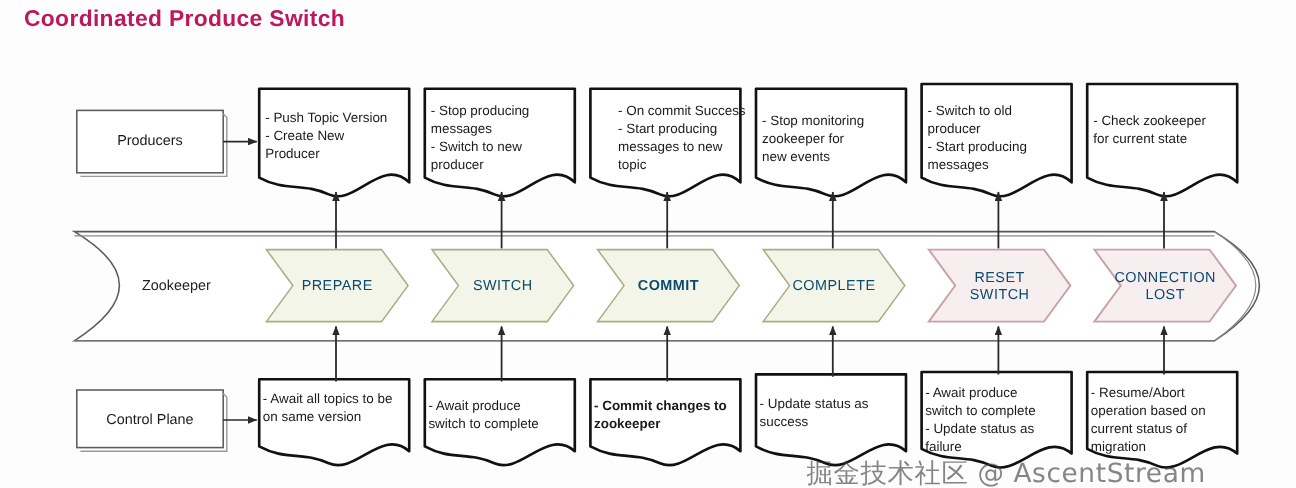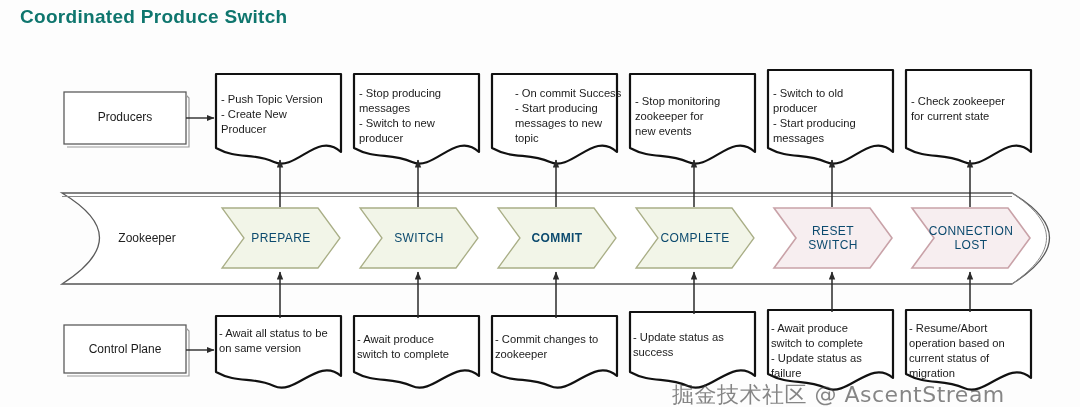--- a/index.html
+++ b/index.html
@@ -17,21 +17,21 @@
   }
 
   
   #title {
     position: absolute;
     left: 20px;
     top: 6px;
     font-size: 19px;
     font-weight: bold;
     letter-spacing: 0.3px;
-    color: #0f766e;
+    color: #be185d;
     white-space: nowrap;
     text-align: center;
   }
 
   
   #art {
     position: absolute;
     left: 0;
     top: 0;
     width: 1080px;
@@ -220,25 +220,25 @@
   <div class="lbl note-txt" style="left:635px; top:94px; width:122px;">- Stop monitoring
   zookeeper for
   new events</div>
   <div class="lbl note-txt" style="left:773px; top:86px; width:122px;">- Switch to old
   producer
 - Start producing
   messages</div>
   <div class="lbl note-txt" style="left:911px; top:94px; width:124px;">- Check zookeeper
   for current state</div>
 
-  <div class="lbl note-txt" style="left:219px; top:326px; width:126px;">- Await all status to be
+  <div class="lbl note-txt" style="left:219px; top:326px; width:126px;">- Await all topics to be
 on same version</div>
   <div class="lbl note-txt" style="left:357px; top:332px; width:124px;">- Await produce
 switch to complete</div>
-  <div class="lbl note-txt" style="left:495px; top:332px; width:124px;">- Commit changes to
+  <div class="lbl note-txt" style="left:495px; top:332px; width:124px;font-weight:bold;">- Commit changes to
 zookeeper</div>
   <div class="lbl note-txt" style="left:633px; top:330px; width:124px;">- Update status as
 success</div>
   <div class="lbl note-txt" style="left:771px; top:321px; width:124px;">- Await produce
 switch to complete
 - Update status as
 failure</div>
   <div class="lbl note-txt" style="left:909px; top:321px; width:126px;">- Resume/Abort
 operation based on
 current status of

